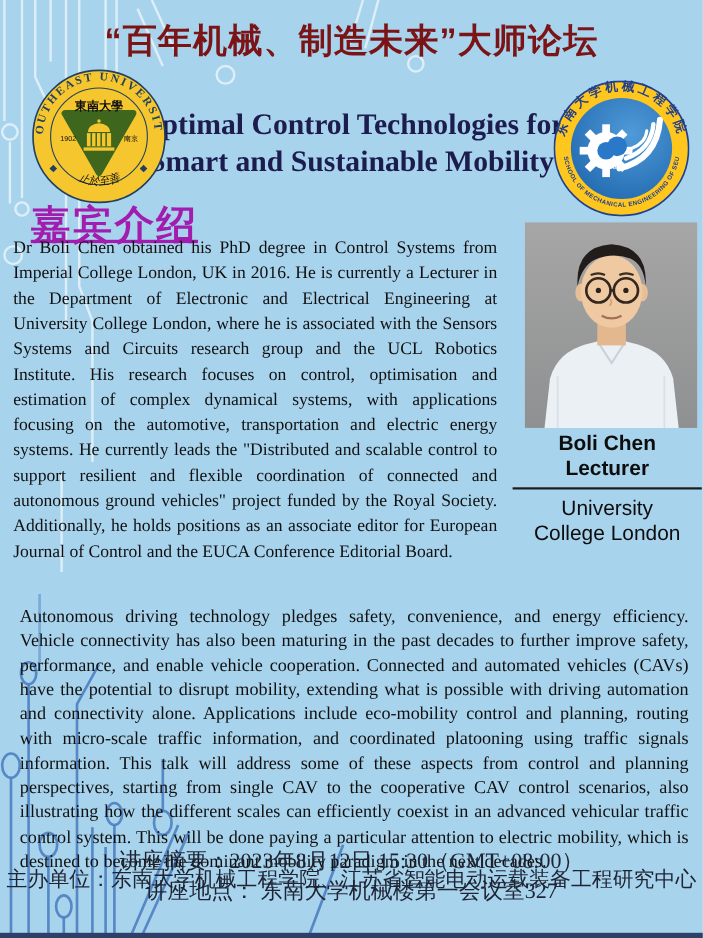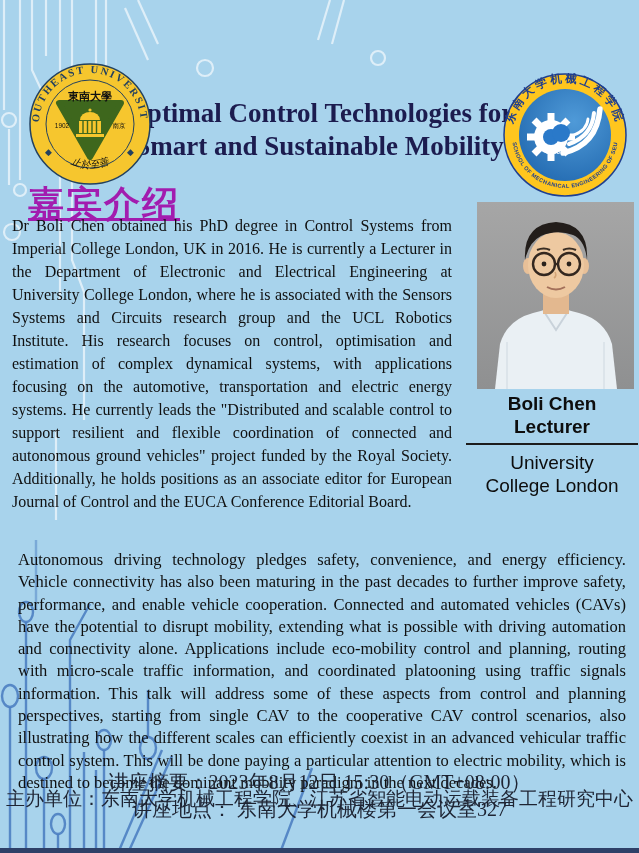--- a/index.html
+++ b/index.html
@@ -106,20 +106,21 @@
       <path d="M96,853 V770"></path>
       <path d="M118,853 L162,750"></path>
       <path d="M128,853 L172,756"></path>
       <ellipse cx="148" cy="748" rx="8" ry="11"></ellipse>
       <path d="M148,737 V690"></path>
       <path d="M280,853 L312,768"></path>
       <path d="M36,540 V610" stroke-opacity="0.5"></path>
     </g>
   </svg>
 
+  <div class="abs cn-title l1">“百年机械、制造未来”大师论坛</div>
 
   <div class="abs en-title">
     <div>Optimal Control Technologies for</div>
     <div>Smart and Sustainable Mobility</div>
   </div>
 
   <div class="abs logo" style="left:28px; top:62px;">
     <svg width="124" height="124" viewBox="0 0 124 124">
       <defs>
         <path id="seuTop" d="M11,62 A51,51 0 0 1 113,62"></path>

